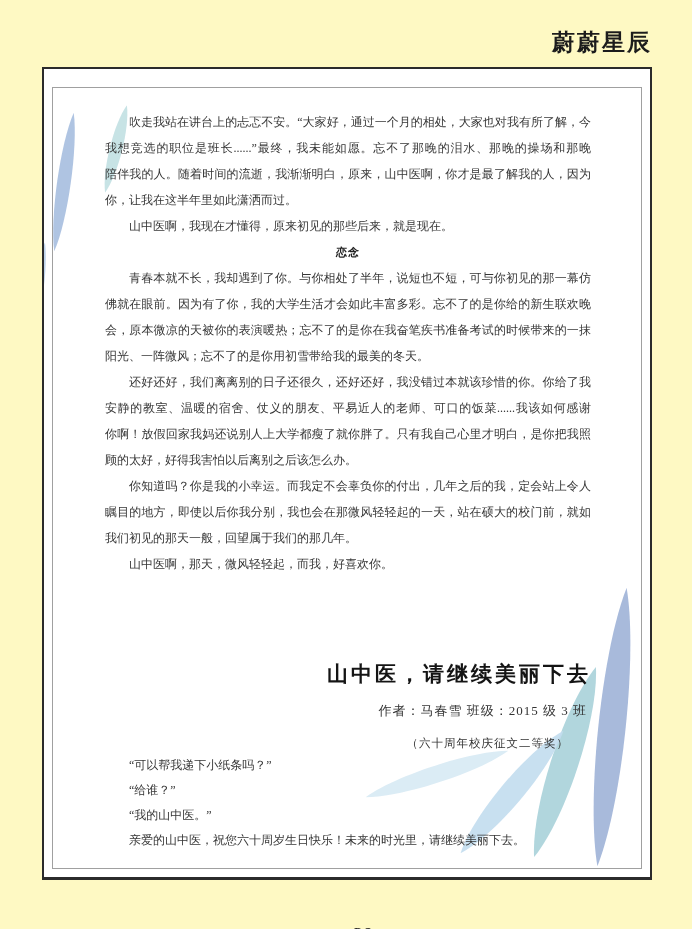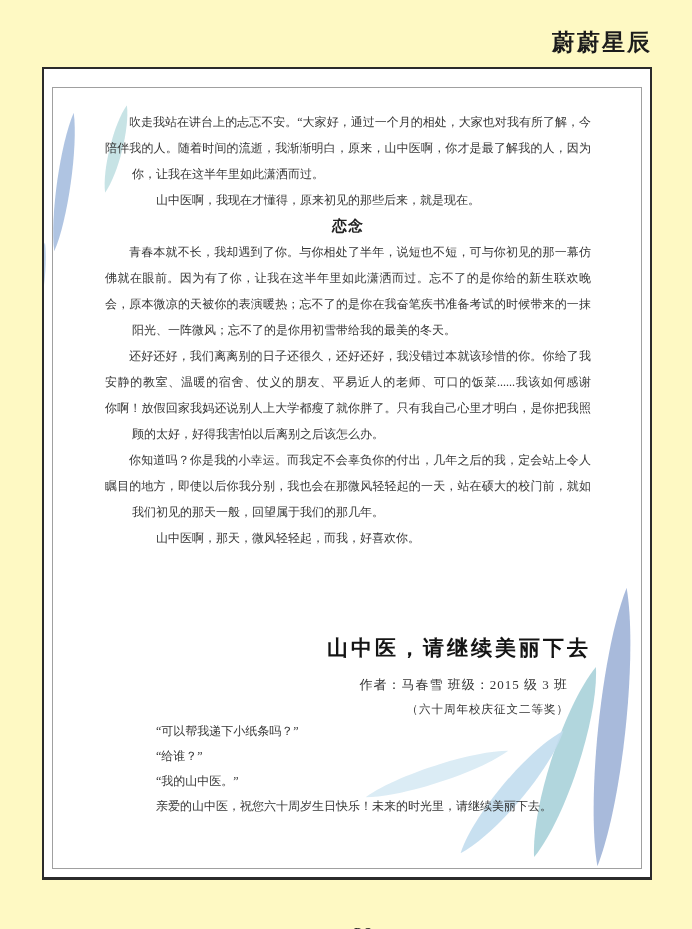--- a/index.html
+++ b/index.html
@@ -19,35 +19,35 @@
   .inner {
     position:absolute; left:8px; right:8px; top:18px; bottom:8px;
     border:1px solid #a0a0a0; z-index:2;
   }
   .content { position:absolute; left:0; right:0; top:0; bottom:0; padding:21px 50px 0 52px; }
   .bodyline {
     font-size:12px; line-height:26px; height:26px; color:#363636;
     text-align:justify; text-align-last:justify; overflow:hidden;
   }
   .bodyline.first { text-indent:2em; }
-  .bodyline.last { text-align-last:left;margin-left:27px; }
+  .bodyline.last { text-align-last:left; }
   .section-heading {
-    font-size:15px; font-weight:bold; text-align:center; line-height:26px;
+    font-size:11px; font-weight:bold; text-align:center; line-height:26px;
     height:26px; color:#222; letter-spacing:1px;
   }
   .article2-title {
     margin-top:80px; font-size:21px; font-weight:bold; text-align:right;
     letter-spacing:3px; line-height:34px; color:#141414;
   }
   .byline {
-    margin-top:10px; font-size:13px; text-align:right; padding-right:23px;
+    margin-top:10px; font-size:13px; text-align:right; padding-right:4px;
     line-height:20px; color:#333; letter-spacing:1px;
   }
   .award {
-    margin-top:4px; font-size:11.5px; text-align:right; padding-right:22px;
+    margin-top:12px; font-size:11.5px; text-align:right; padding-right:22px;
     line-height:20px; color:#333; letter-spacing:1px;
   }
   .dialogue .bodyline { line-height:25px; height:25px; }
   .page-number {
     position:absolute; top:886px; left:17px; width:100%; text-align:center;
     font-size:20px; color:#222; line-height:26px;margin-top:36px;
   }
   .leaf { position:absolute; z-index:1; opacity:0.9; }
   .tl1 { left:8px;   top:43px;  width:24px; height:140px; transform:rotate(8deg); }
   .tl2 { left:61px;  top:35px;  width:22px; height:90px;  transform:rotate(14deg); }
@@ -86,30 +86,31 @@
       </svg>
     <svg class="leaf br4" viewBox="0 0 100 300" preserveAspectRatio="none">
         <path d="M50,0 C88,70 88,230 50,300 C12,230 12,70 50,0 Z" fill="#d8eaf4"></path>
       </svg>
 
     <div class="inner">
       <div class="content">
 
         <div>
             <div class="bodyline first">吹走我站在讲台上的忐忑不安。“大家好，通过一个月的相处，大家也对我有所了解，今天</div>
+            <div class="bodyline">我想竞选的职位是班长......”最终，我未能如愿。忘不了那晚的泪水、那晚的操场和那晚</div>
             <div class="bodyline">陪伴我的人。随着时间的流逝，我渐渐明白，原来，山中医啊，你才是最了解我的人，因为</div>
             <div class="bodyline last">你，让我在这半年里如此潇洒而过。</div>
             <div class="bodyline first last">山中医啊，我现在才懂得，原来初见的那些后来，就是现在。</div>
           </div>
 
         <div class="section-heading">恋念</div>
 
         <div>
             <div class="bodyline first">青春本就不长，我却遇到了你。与你相处了半年，说短也不短，可与你初见的那一幕仿</div>
-            <div class="bodyline">佛就在眼前。因为有了你，让我在这半年里如此潇洒而过。忘不了的是你给的新生联欢晚</div>
+            <div class="bodyline">佛就在眼前。因为有了你，我的大学生活才会如此丰富多彩。忘不了的是你给的新生联欢晚</div>
             <div class="bodyline">会，原本微凉的天被你的表演暖热；忘不了的是你在我奋笔疾书准备考试的时候带来的一抹</div>
             <div class="bodyline last">阳光、一阵微风；忘不了的是你用初雪带给我的最美的冬天。</div>
             <div class="bodyline first">还好还好，我们离离别的日子还很久，还好还好，我没错过本就该珍惜的你。你给了我</div>
             <div class="bodyline">安静的教室、温暖的宿舍、仗义的朋友、平易近人的老师、可口的饭菜......我该如何感谢</div>
             <div class="bodyline">你啊！放假回家我妈还说别人上大学都瘦了就你胖了。只有我自己心里才明白，是你把我照</div>
             <div class="bodyline last">顾的太好，好得我害怕以后离别之后该怎么办。</div>
             <div class="bodyline first">你知道吗？你是我的小幸运。而我定不会辜负你的付出，几年之后的我，定会站上令人</div>
             <div class="bodyline">瞩目的地方，即使以后你我分别，我也会在那微风轻轻起的一天，站在硕大的校门前，就如</div>
             <div class="bodyline last">我们初见的那天一般，回望属于我们的那几年。</div>
             <div class="bodyline first last">山中医啊，那天，微风轻轻起，而我，好喜欢你。</div>

